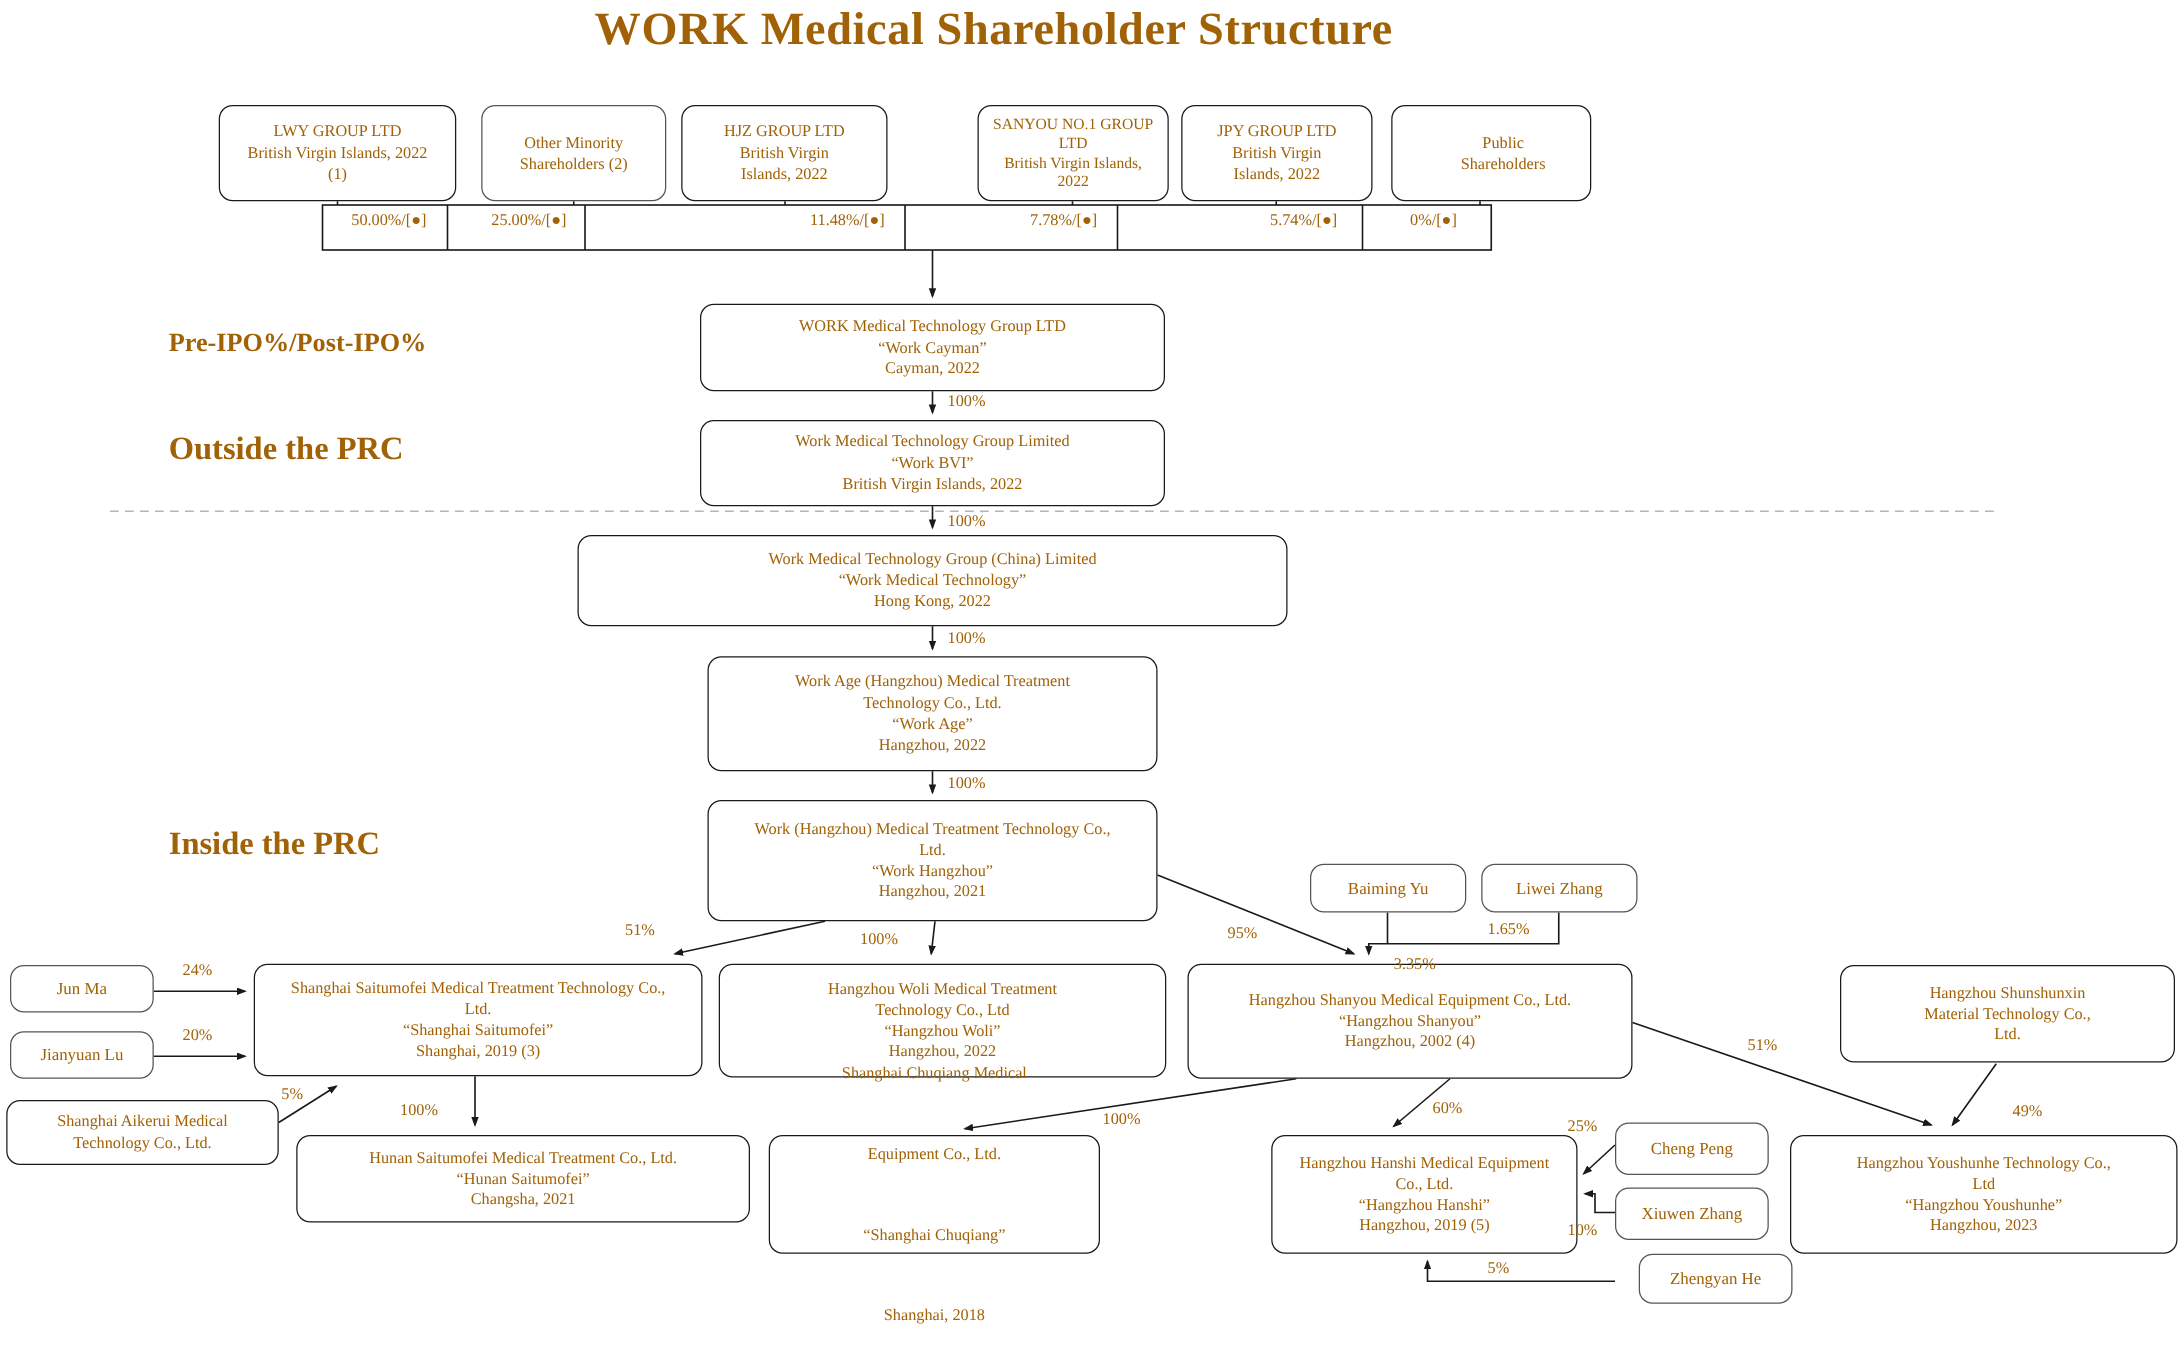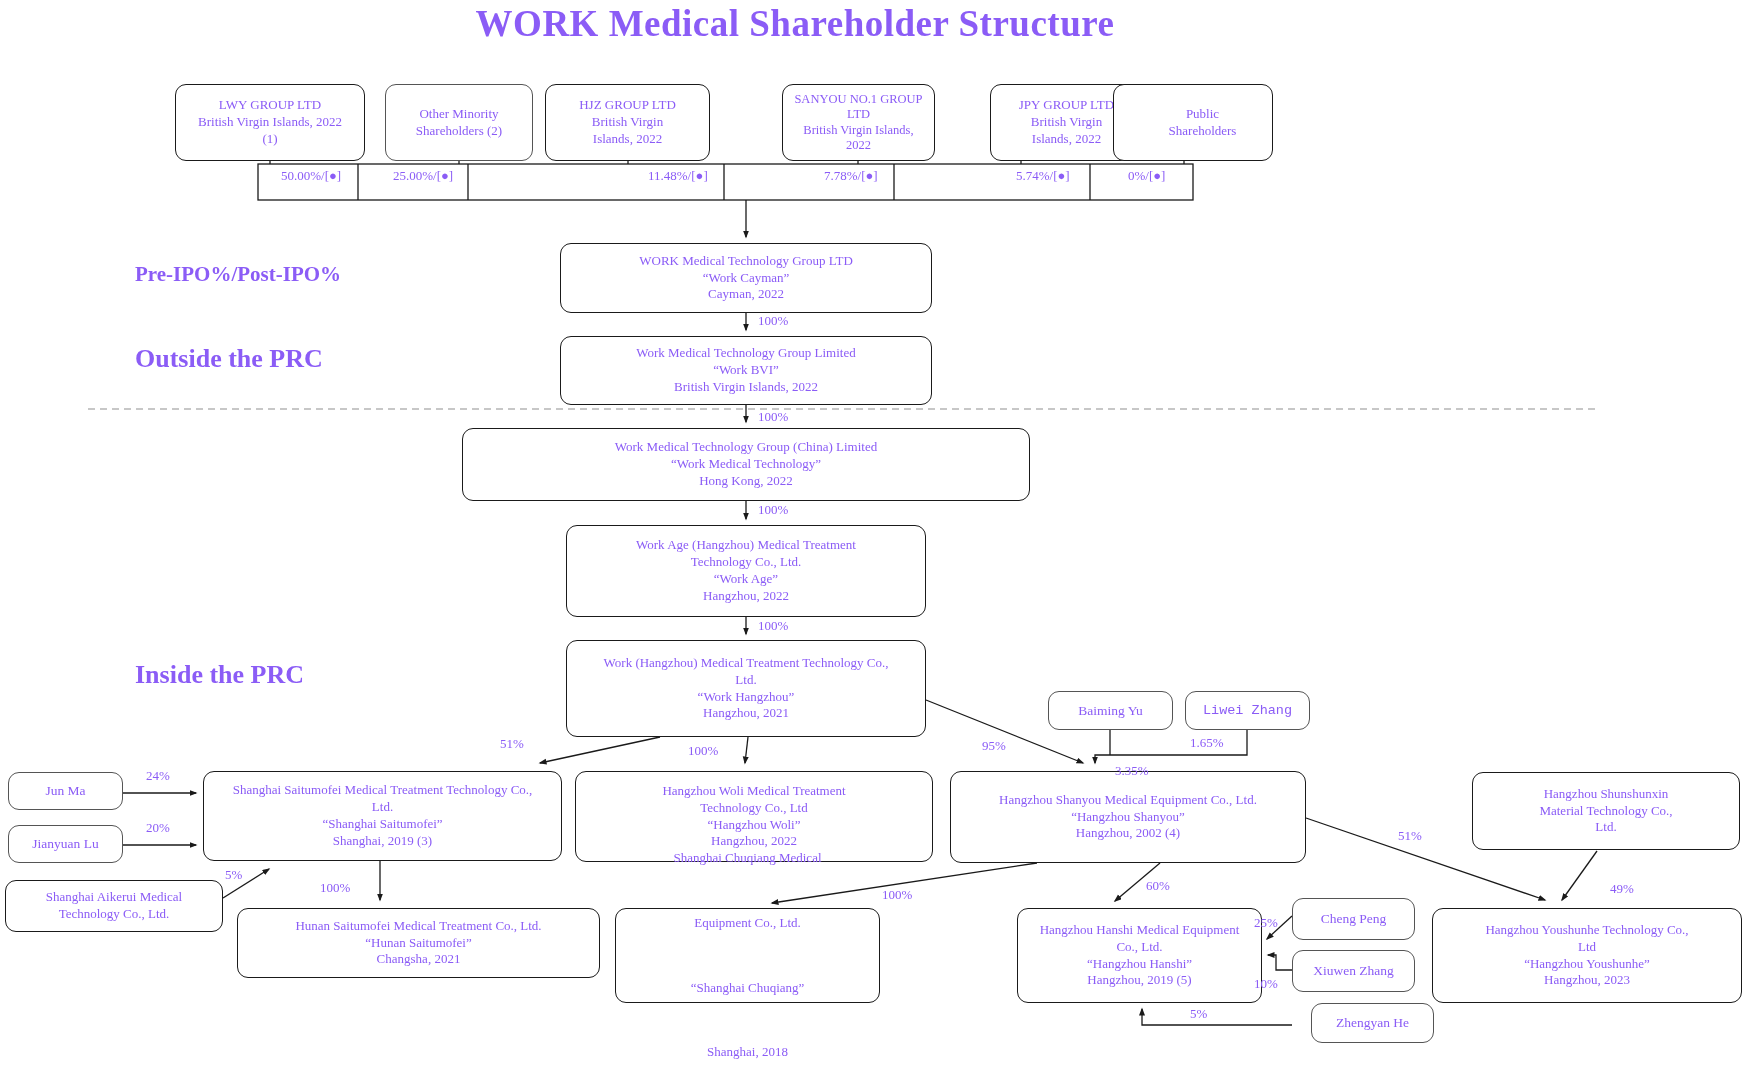--- a/index.html
+++ b/index.html
@@ -1,17 +1,17 @@
 <!DOCTYPE html>
 <html><head>
 <meta charset="utf-8">
 <style>
   html,body{margin:0;padding:0;background:#fff;}
   #canvas{position:relative;width:1744px;height:1092px;background:#fff;overflow:hidden;
-          font-family:"Liberation Serif", serif;color:#8b5cf6;}
+          font-family:"Liberation Serif", serif;color:#a16207;}
   #lines{position:absolute;left:0;top:0;width:1744px;height:1092px;}
   .box{position:absolute;border:1.5px solid #1a1a1a;border-radius:11px;background:#fff;
        display:flex;flex-direction:column;justify-content:center;align-items:center;
        text-align:center;font-size:13px;line-height:1.3;padding:3px 4px;box-sizing:border-box;
        white-space:nowrap;}
   .box--gray{border-color:#555;}
   .box--sm{font-size:12.5px;line-height:1.22;}
   .box--person{font-size:13.5px;}
   .pct{position:absolute;font-size:13px;line-height:1.1;white-space:nowrap;}
   .seclabel{position:absolute;font-weight:bold;white-space:nowrap;}
@@ -92,21 +92,21 @@
       <div>HJZ GROUP LTD</div>
       <div>British Virgin</div>
       <div>Islands, 2022</div>
     </div>
   <div class="box box--sm" style="left:782px;top:84px;width:153px;height:77px;">
       <div>SANYOU NO.1 GROUP</div>
       <div>LTD</div>
       <div>British Virgin Islands,</div>
       <div>2022</div>
     </div>
-  <div class="box" style="left:990px;top:84px;width:153px;height:77px;">
+  <div class="box" style="left:945px;top:84px;width:153px;height:77px;">
       <div>JPY GROUP LTD</div>
       <div>British Virgin</div>
       <div>Islands, 2022</div>
     </div>
   <div class="box" style="left:1113px;top:84px;width:160px;height:77px;padding-left:23px;">
       <div>Public</div>
       <div>Shareholders</div>
     </div>
 
   <div class="box" style="left:560px;top:243px;width:372px;height:70px;">
@@ -133,21 +133,21 @@
   <div class="box" style="left:566px;top:640px;width:360px;height:97px;">
       <div>Work (Hangzhou) Medical Treatment Technology Co.,</div>
       <div>Ltd.</div>
       <div>“Work Hangzhou”</div>
       <div>Hangzhou, 2021</div>
     </div>
 
   <div class="box box--gray box--person" style="left:1048px;top:691px;width:125px;height:39px;">
       <div>Baiming Yu</div>
     </div>
-  <div class="box box--gray box--person" style="left:1185px;top:691px;width:125px;height:39px;font-family:Liberation Mono, monospace;">
+  <div class="box box--gray box--person" style="left:1185px;top:691px;width:125px;height:39px;">
       <div>Liwei Zhang</div>
     </div>
   <div class="box box--gray box--person" style="left:8px;top:772px;width:115px;height:38px;">
       <div>Jun Ma</div>
     </div>
   <div class="box box--gray box--person" style="left:8px;top:825px;width:115px;height:38px;">
       <div>Jianyuan Lu</div>
     </div>
   <div class="box" style="left:5px;top:880px;width:218px;height:52px;">
       <div>Shanghai Aikerui Medical</div>
@@ -227,17 +227,17 @@
   <div class="pct" style="left:1115px;top:764px;">3.35%</div>
   <div class="pct" style="left:1190px;top:736px;">1.65%</div>
   <div class="pct" style="left:146px;top:769px;">24%</div>
   <div class="pct" style="left:146px;top:821px;">20%</div>
   <div class="pct" style="left:225px;top:868px;">5%</div>
   <div class="pct" style="left:320px;top:881px;">100%</div>
   <div class="pct" style="left:882px;top:888px;">100%</div>
   <div class="pct" style="left:1146px;top:879px;">60%</div>
   <div class="pct" style="left:1398px;top:829px;">51%</div>
   <div class="pct" style="left:1610px;top:882px;">49%</div>
-  <div class="pct" style="left:1254px;top:894px;margin-top:22px;">25%</div>
+  <div class="pct" style="left:1254px;top:894px;">25%</div>
   <div class="pct" style="left:1254px;top:977px;">10%</div>
   <div class="pct" style="left:1190px;top:1007px;">5%</div>
 
 </div>
 
 </body></html>

